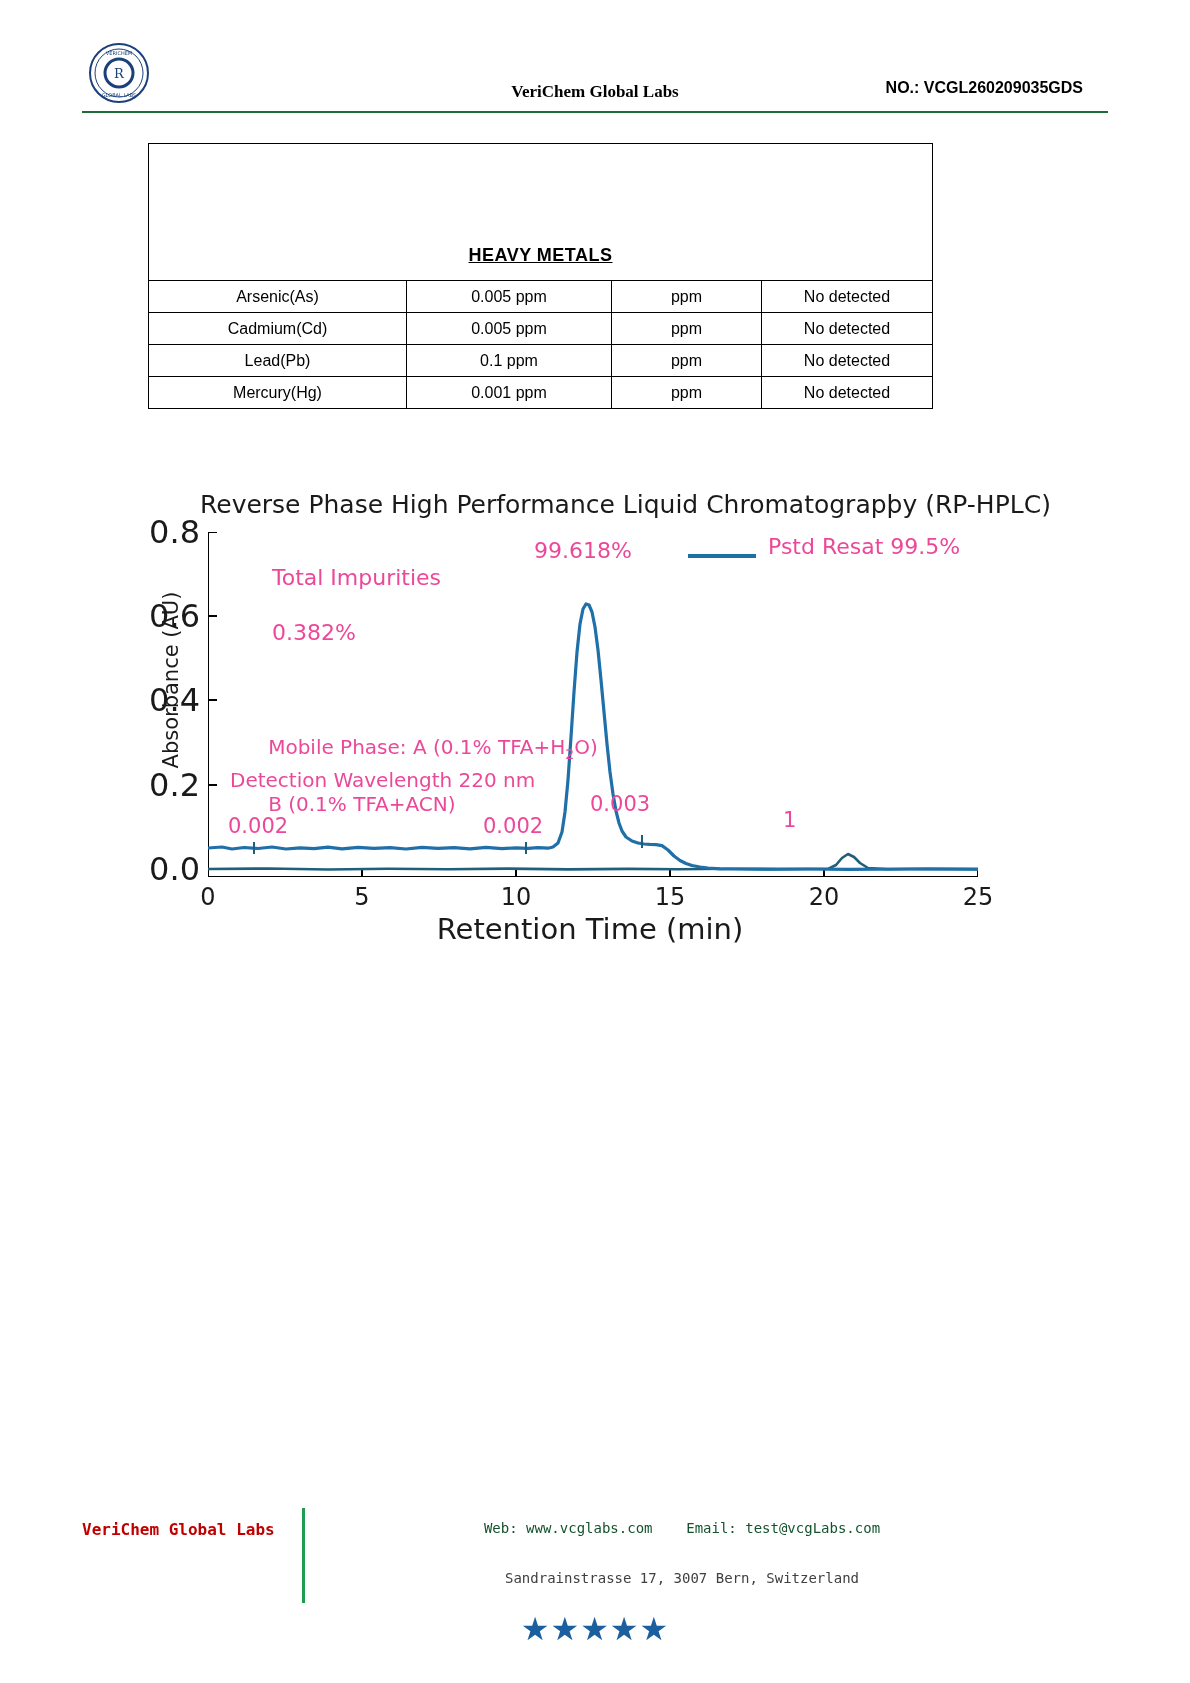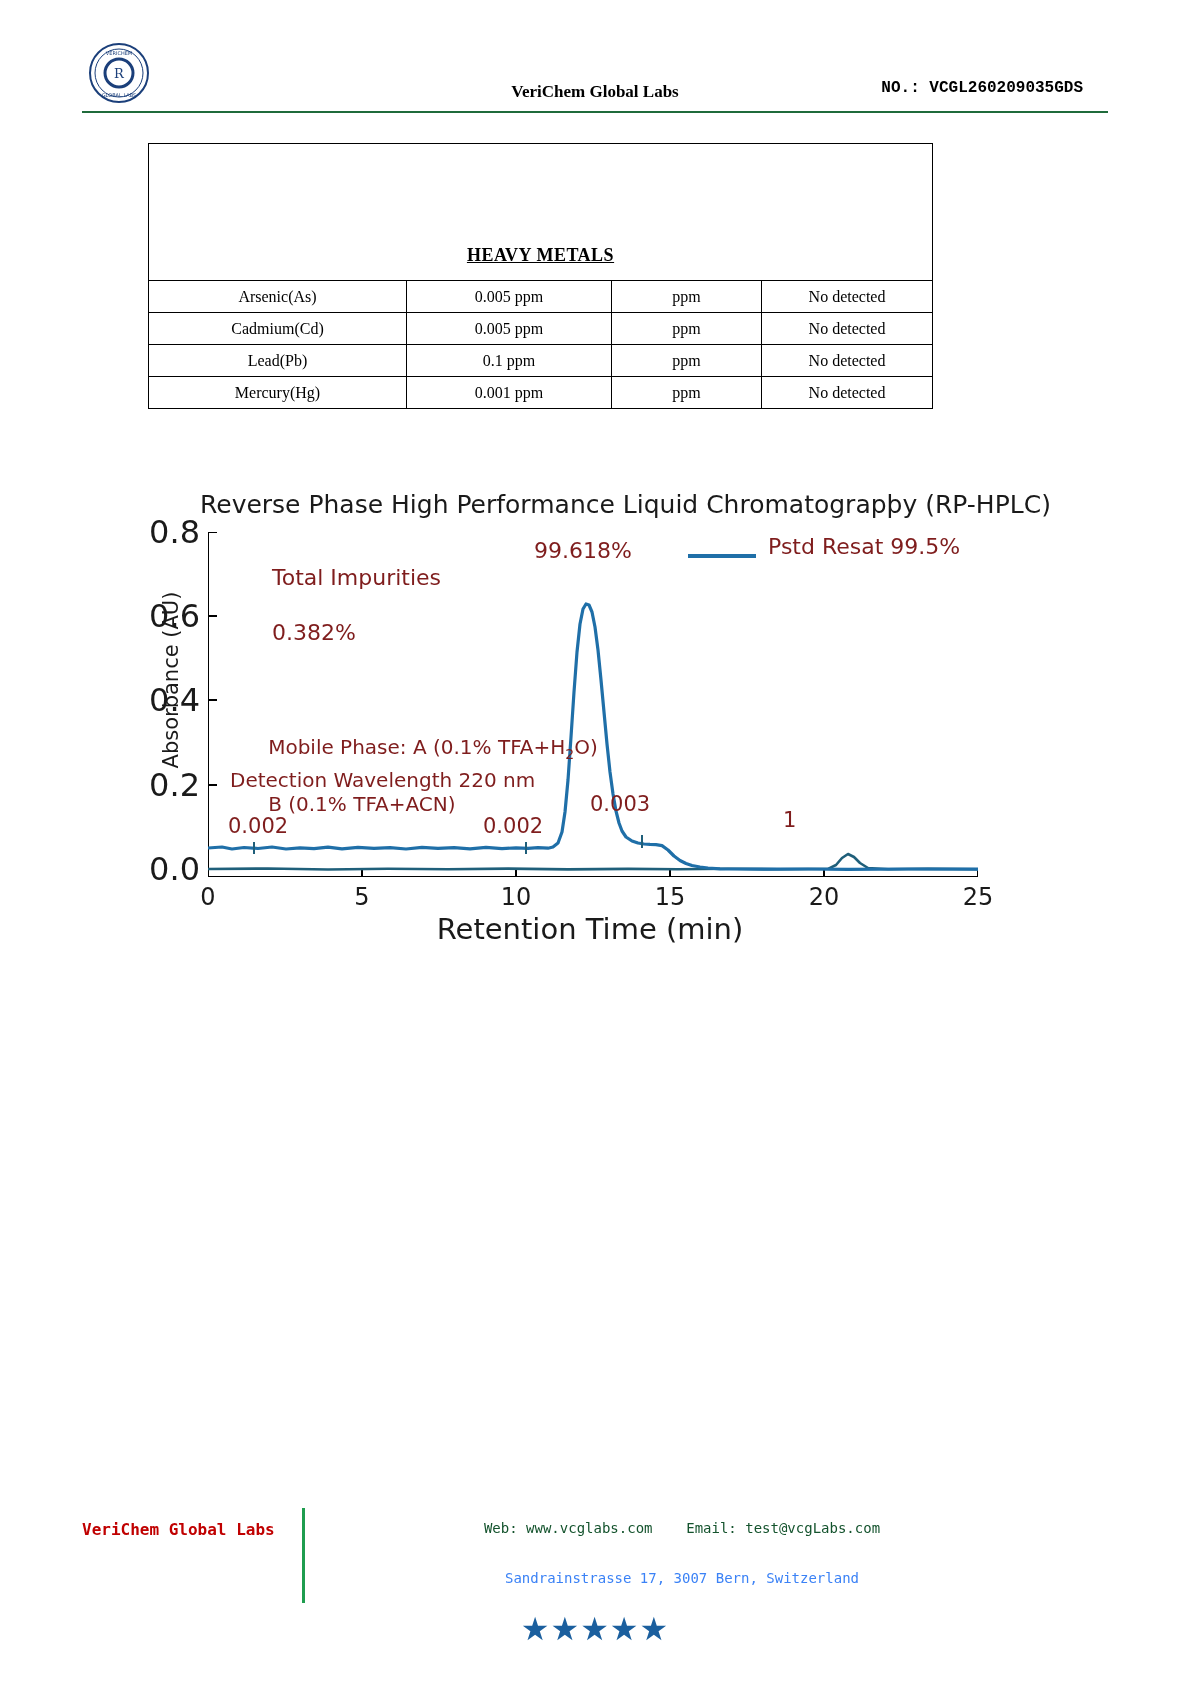--- a/index.html
+++ b/index.html
@@ -41,21 +41,21 @@
     font-size: 17px;
     font-weight: bold;
     font-family: "Liberation Serif", serif;
   }
   .header-no {
     position: absolute;
     right: 25px;
     top: 39px;
     font-size: 16px;
     font-weight: bold;
-    font-family: Liberation Mono, monospace;
+    font-family: Liberation Sans, sans-serif;
     white-space: nowrap;
   }
   .header-rule {
     position: absolute;
     left: 0;
     top: 71px;
     width: 1026px;
     height: 2px;
     background: #1f6b3b;
   }
@@ -66,21 +66,21 @@
     top: 143px;
     left: 148px;
     width: 784px;
     border-collapse: collapse;
     table-layout: fixed;
   }
   .metals-table td {
     border: 1px solid #000000;
     text-align: center;
     font-size: 16px;
-    font-family: Liberation Serif, serif;
+    font-family: Liberation Sans, sans-serif;
     padding: 0;
   }
   .metals-table .title-cell {
     height: 122px;
     vertical-align: bottom;
     padding-bottom: 14px;
     font-size: 18px;
     font-weight: bold;
     text-decoration: underline;
     letter-spacing: 0.5px;
@@ -160,21 +160,21 @@
     margin-top: 6px;
     transform: translateX(-50%);
     font-family: "DejaVu Sans", sans-serif;
     font-size: 24px;
     color: #1a1a1a;
   }
 
   .annot {
     position: absolute;
     font-family: "DejaVu Sans", sans-serif;
-    color: #7f1d1d;
+    color: #ec4899;
     white-space: pre;
   }
   .annot-impurities {
     left: 22px;
     top: 4px;
     font-size: 22px;
     line-height: 1.25;
   }
   .annot-peakpct {
     left: 326px;
@@ -265,21 +265,21 @@
     white-space: pre;
   }
   .footer-line2 {
     position: absolute;
     left: 300px;
     top: 62px;
     width: 600px;
     text-align: center;
     font-family: "DejaVu Sans Mono", monospace;
     font-size: 14px;
-    color: #3b82f6;
+    color: #404040;
     white-space: nowrap;
   }
   .stars {
     position: absolute;
     left: 0;
     top: 1610px;
     width: 1190px;
     text-align: center;
     font-size: 32px;
     color: #1b5f9e;

